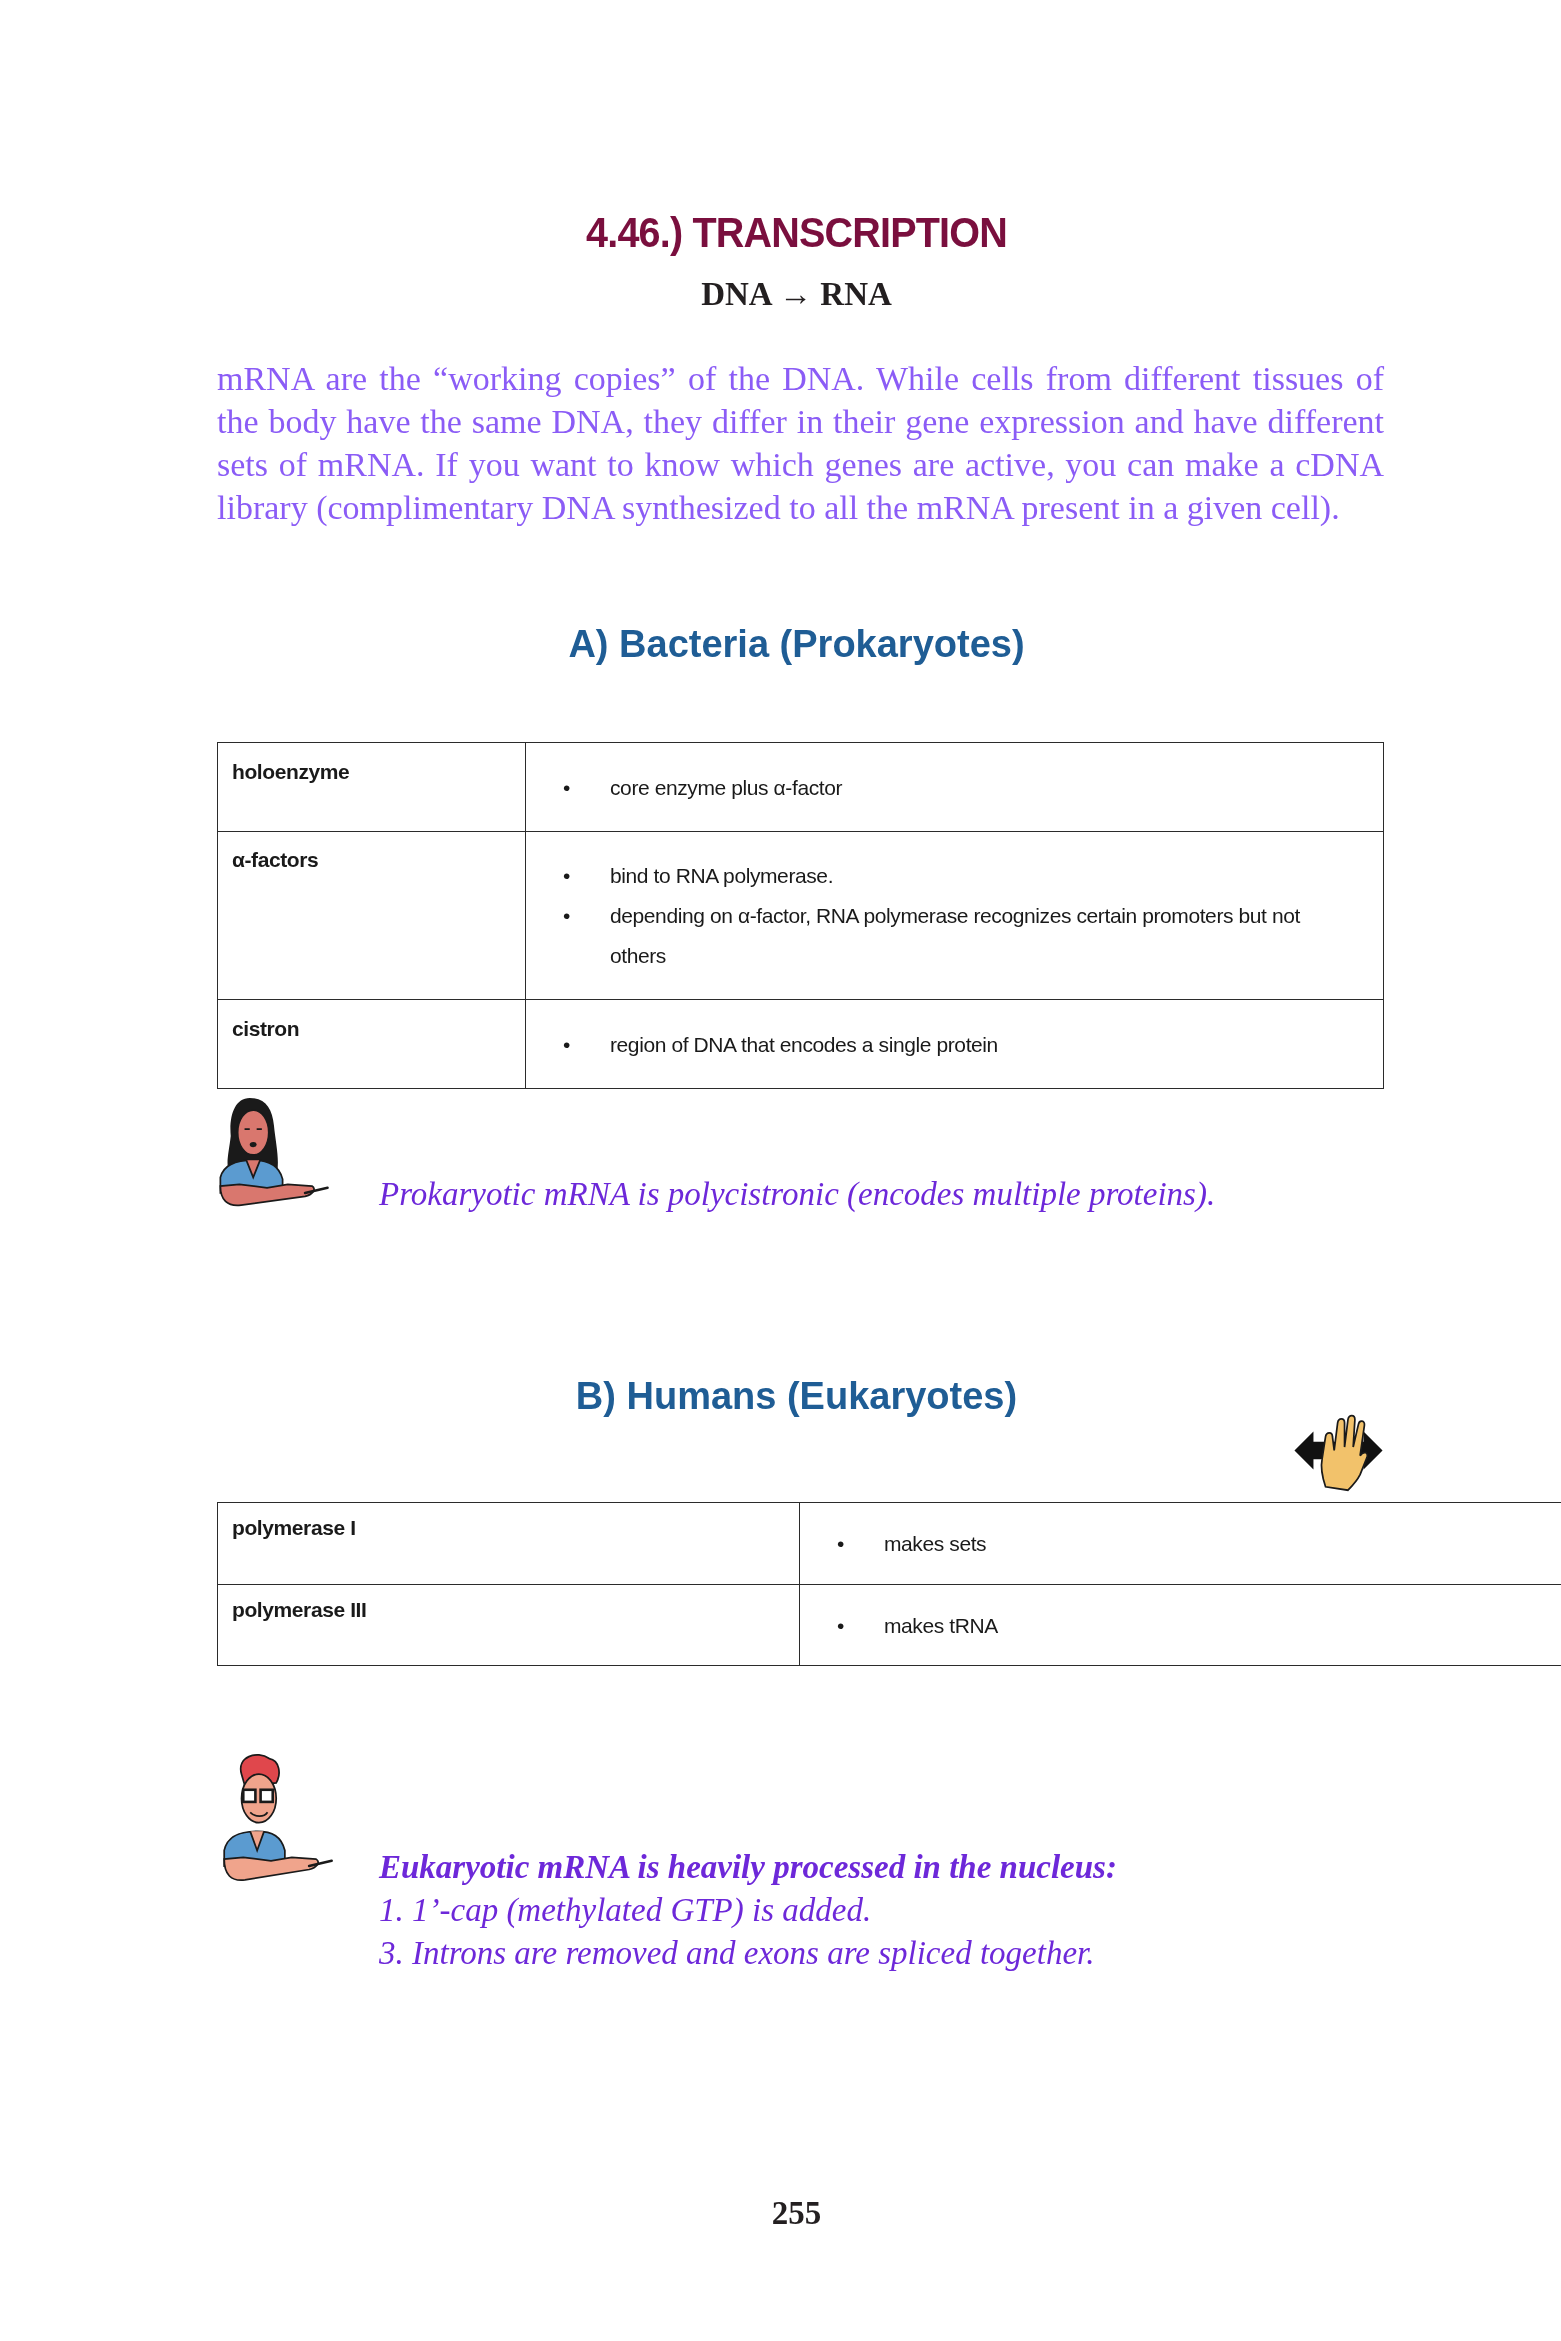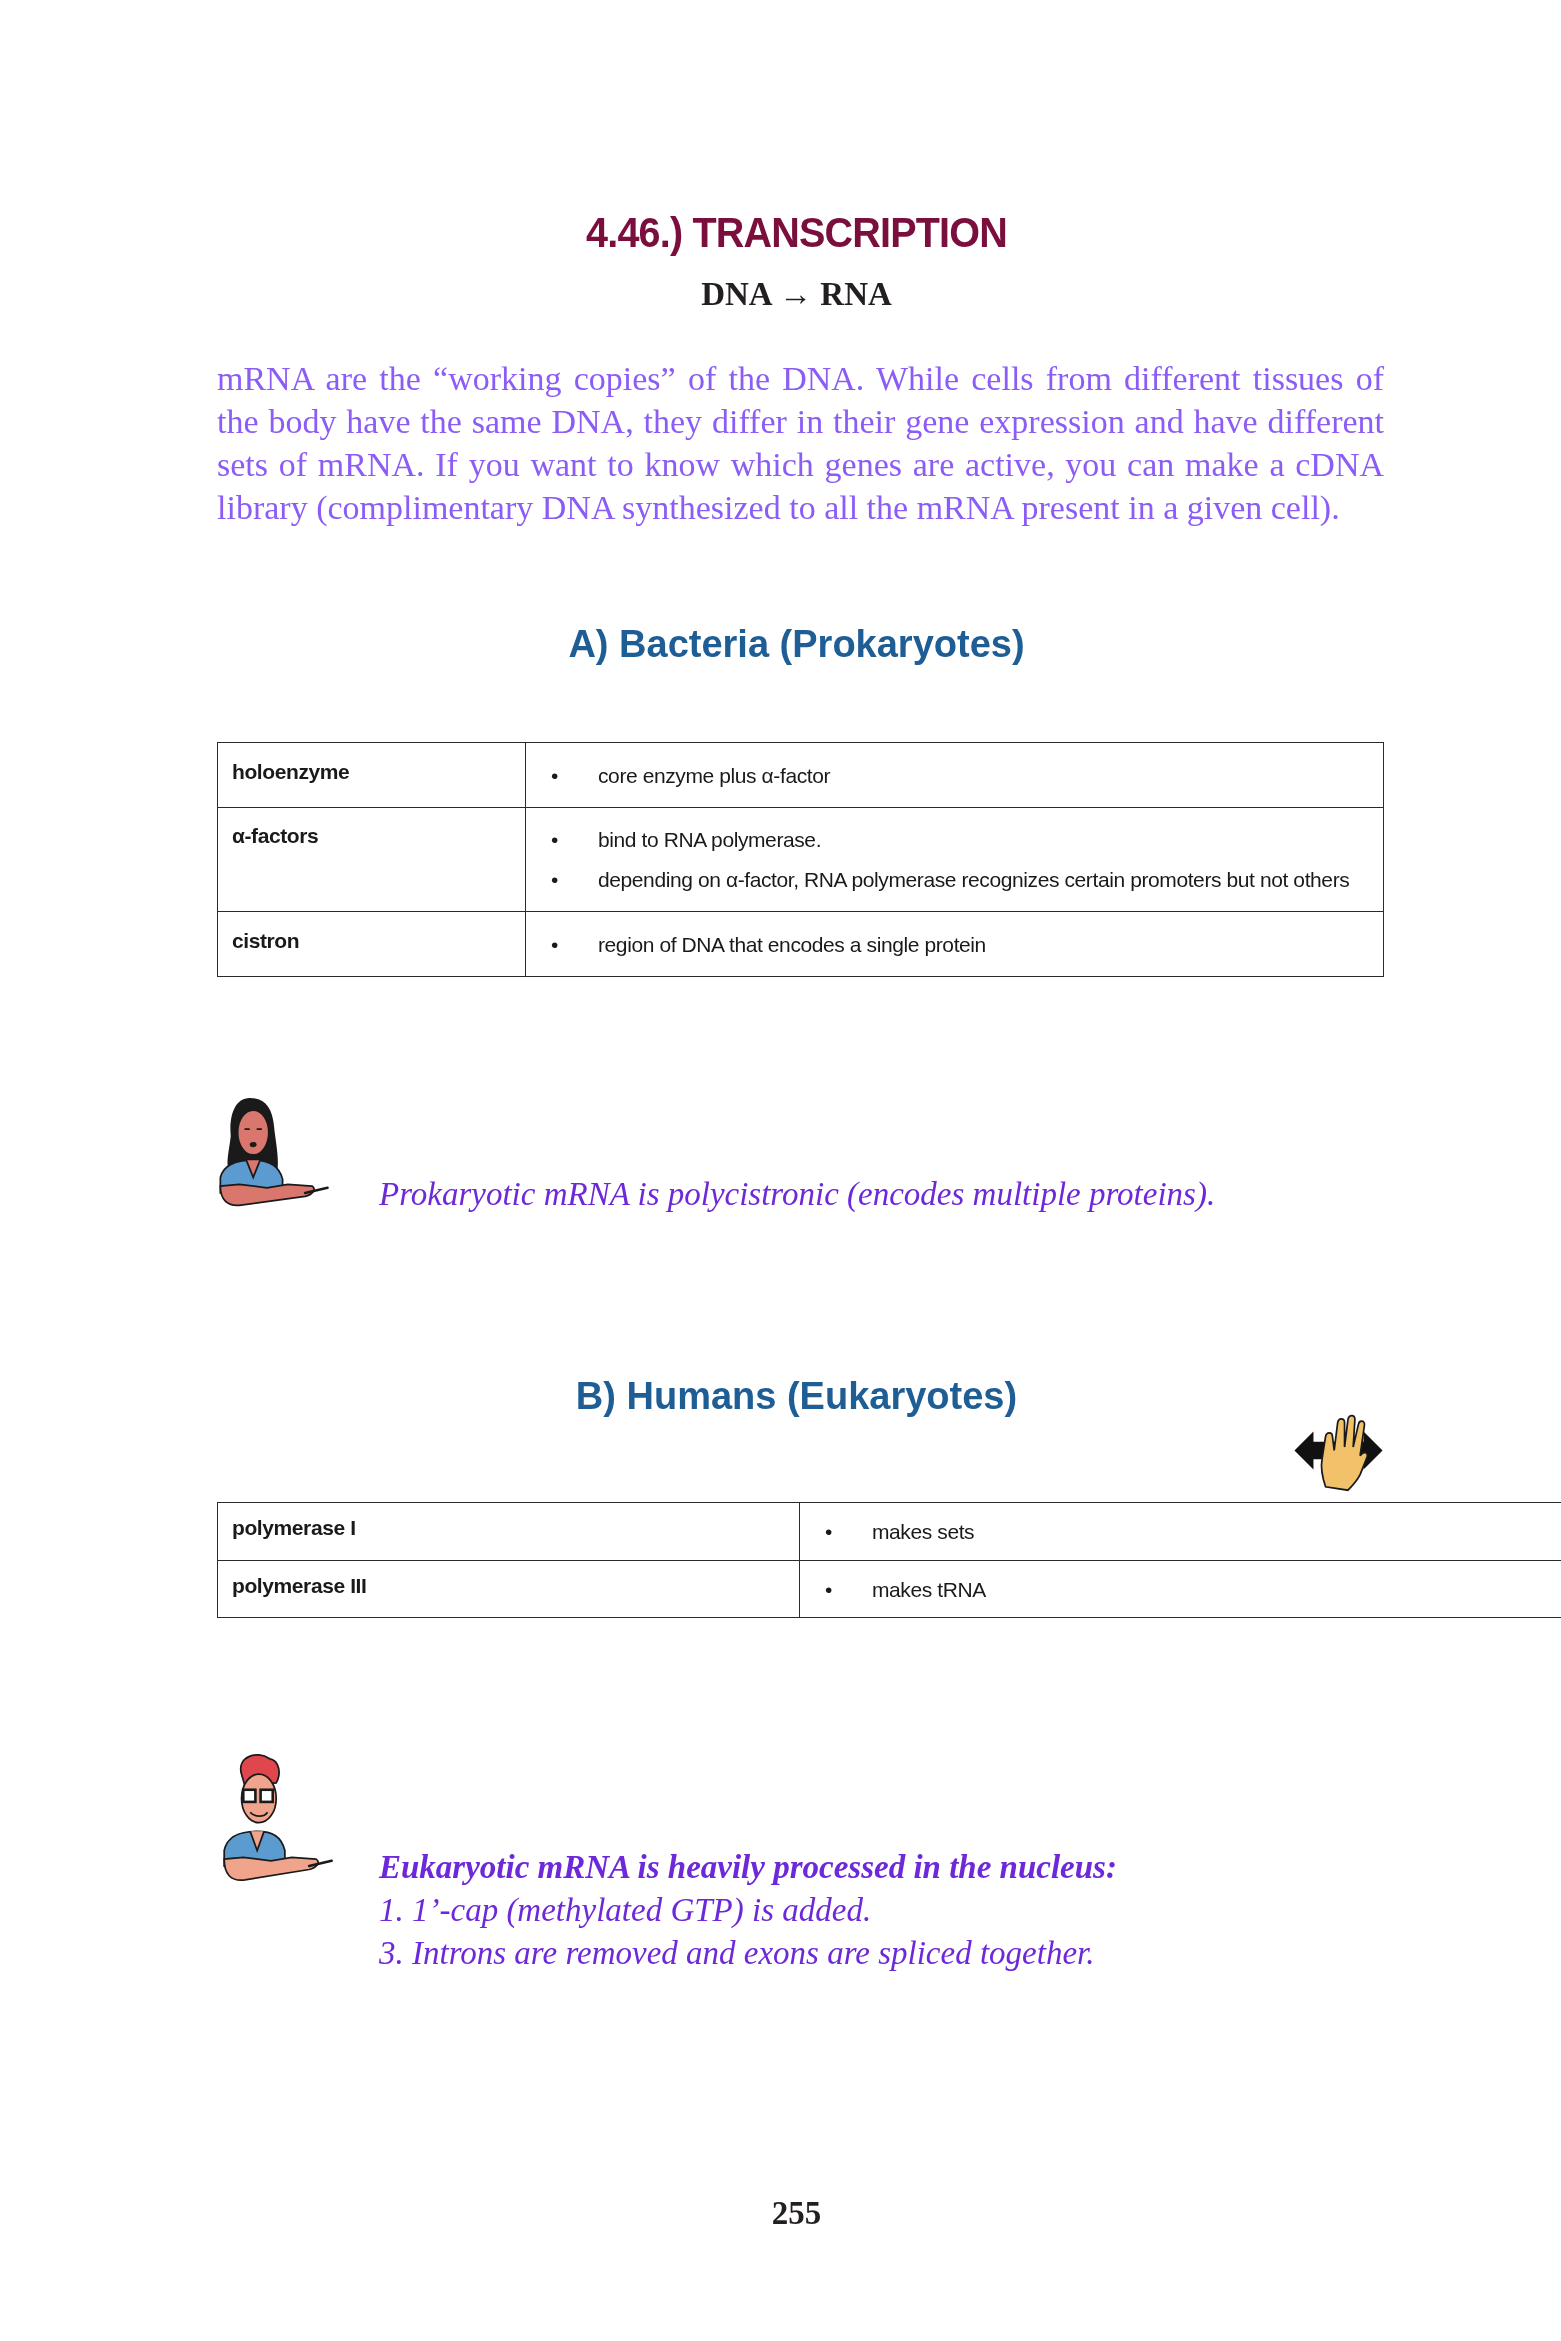--- a/index.html
+++ b/index.html
@@ -26,21 +26,21 @@
     }
     #heading-a { top: 623px; }
     #heading-b { top: 1375px; }
 
     table.info {
       position: absolute; border-collapse: collapse;
       font-family: "Liberation Sans", sans-serif; font-size: 21px; color: #1a1a1a;
     }
     table.info td { border: 1.7px solid #2b2b2b; vertical-align: top; padding: 8.7px 14px 7px 14px; line-height: 40px; }
     table.info td.term { font-weight: bold; letter-spacing: -0.4px; }
-    table.info ul { list-style: none; margin: 4px; padding: 0; }
+    table.info ul { list-style: none; margin: 16px; padding: 0; }
     table.info li { position: relative; padding-left: 54px; letter-spacing: -0.4px; }
     table.info li::before { content: "\2022"; position: absolute; left: 7px; top: 0; }
 
     #table-prokaryotes { left: 217px; top: 742px; width: 1167px; }
     #table-prokaryotes td.term { width: 279px; }
     #table-eukaryotes { left: 217px; top: 1502px; width: 1384px; }
     #table-eukaryotes td { padding-top: 5.2px; padding-bottom: 3.5px; }
     #table-eukaryotes td.term { width: 553px; }
 
     .callout-figure { position: absolute; }

